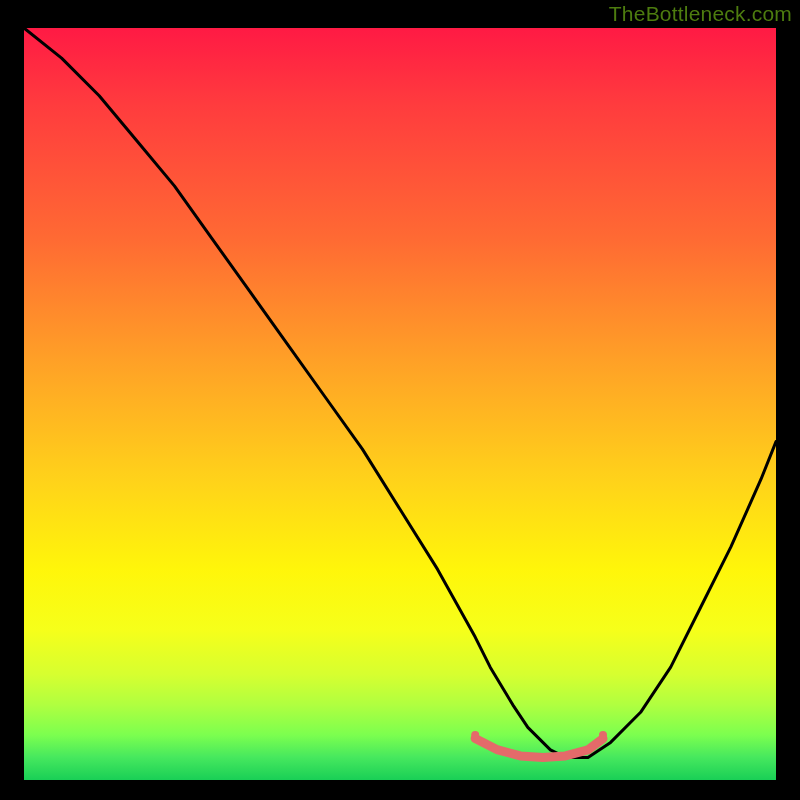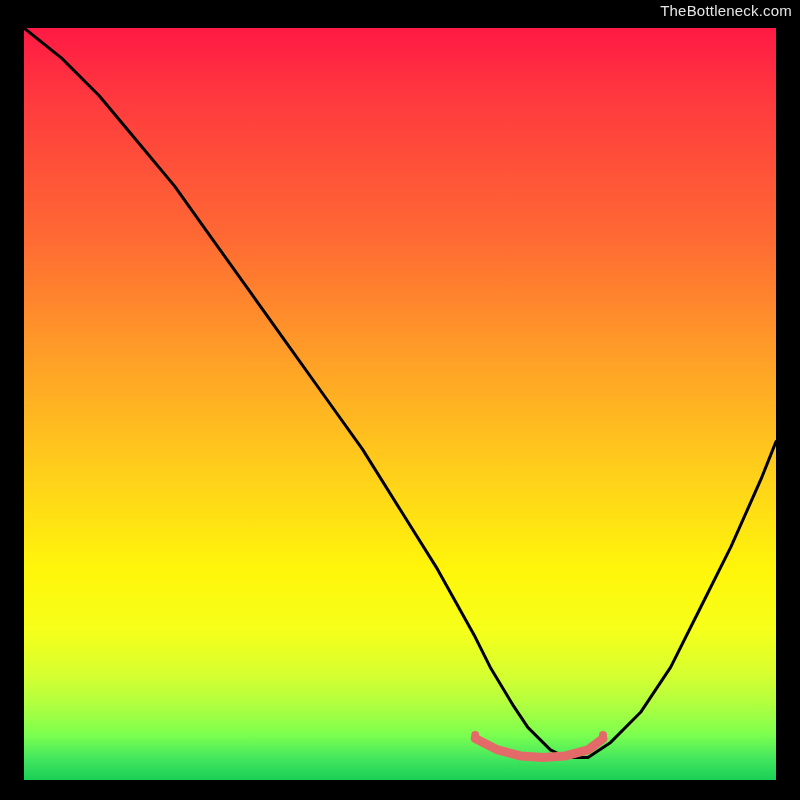--- a/index.html
+++ b/index.html
@@ -14,22 +14,22 @@
   .frame {
     position: relative;
     width: 800px;
     height: 800px;
     background: #000;
   }
   .watermark {
     position: absolute;
     top: 2px;
     right: 8px;
-    color: #e5e5e5;
-    font-size: 15px;
+    color: #4d7c0f;
+    font-size: 21px;
     font-weight: 500;
     letter-spacing: 0.2px;
     z-index: 20;
   }
   .plot-area {
     position: absolute;
     left: 24px;
     top: 28px;
     width: 752px;
     height: 752px;

